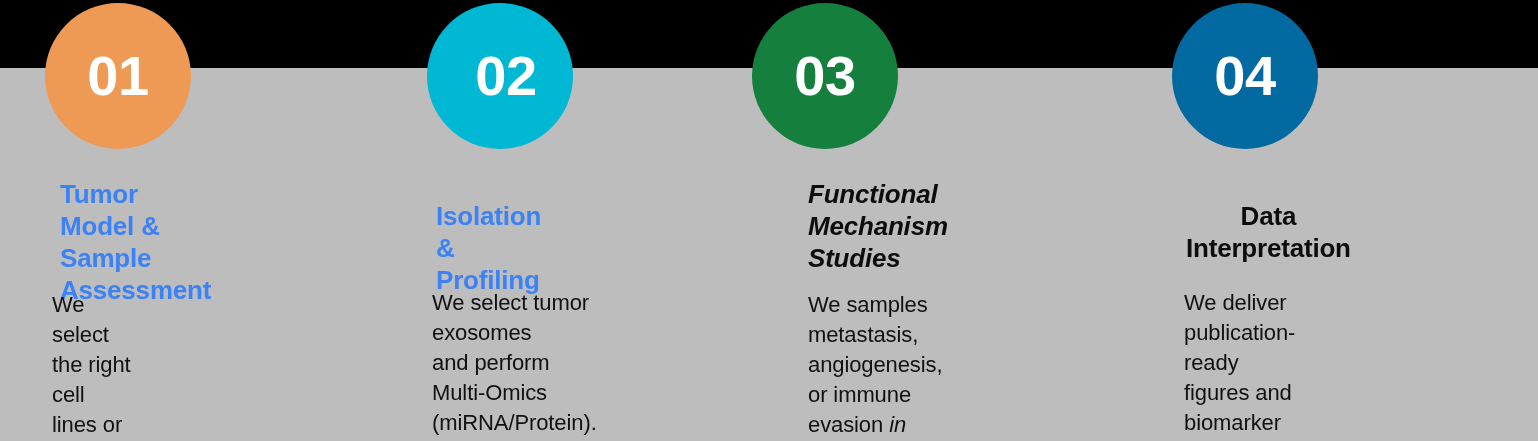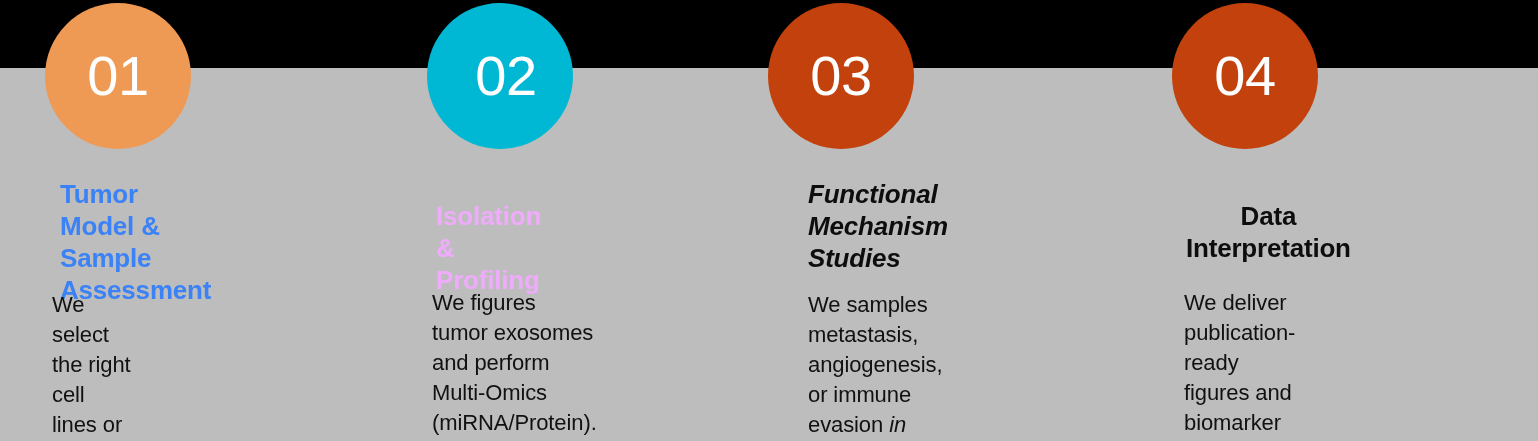--- a/index.html
+++ b/index.html
@@ -40,21 +40,21 @@
     width: 146px;
     height: 146px;
     border-radius: 50%;
     display: flex;
     align-items: center;
     justify-content: center;
   }
   .badge-num {
     color: #ffffff;
     font-size: 56px;
-    font-weight: normal;
+    font-weight: bold;
     line-height: 1;
     letter-spacing: -0.5px;
     font-family: "Liberation Sans", sans-serif;
   }
   .step-title {
     position: absolute;
     color: #0d0d0d;
     font-size: 26px;
     font-weight: bold;
     line-height: 32px;
@@ -92,37 +92,37 @@
         <div class="step-title" style="left: 60px; top: 178px; color: #3b82f6;">Tumor Model &amp;
 Sample Assessment</div>
         <div class="step-body" style="left: 52px; top: 290px;"><span>We select the right cell
 lines or clinical samples
 for your cancer type.</span></div>
       </div>
       <div class="step">
         <div class="badge" style="left: 427px; background: rgb(0, 184, 212);">
           <span class="badge-num" style="color: rgb(255, 255, 255); margin-left: 12px;">02</span>
         </div>
-        <div class="step-title" style="left: 436px; top: 200px; color: #f0abfc;">Isolation &amp; Profiling</div>
-        <div class="step-body" style="left: 432px; top: 288px;"><span>We figures tumor exosomes
+        <div class="step-title" style="left: 436px; top: 200px; color: #3b82f6;">Isolation &amp; Profiling</div>
+        <div class="step-body" style="left: 432px; top: 288px;"><span>We select tumor exosomes
 and perform Multi-Omics
 (miRNA/Protein).</span></div>
       </div>
       <div class="step">
-        <div class="badge" style="left: 768px; background: #c2410c;">
+        <div class="badge" style="left: 752px; background: #15803d;">
           <span class="badge-num" style="color: rgb(255, 255, 255);">03</span>
         </div>
         <div class="step-title" style="left: 808px; top: 178px; color: rgb(13, 13, 13); font-style: italic;">Functional
 Mechanism Studies</div>
         <div class="step-body" style="left: 808px; top: 290px;"><span>We samples metastasis,
 angiogenesis, or immune
 evasion </span><span class="em">in vitro/in vivo</span></div>
       </div>
       <div class="step">
-        <div class="badge" style="left: 1172px; background: #c2410c;">
+        <div class="badge" style="left: 1172px; background: #0369a1;">
           <span class="badge-num" style="color: rgb(255, 255, 255);">04</span>
         </div>
         <div class="step-title" style="left: 1186px; top: 200px; color: rgb(13, 13, 13); text-align: center;">Data Interpretation</div>
         <div class="step-body" style="left: 1184px; top: 288px;"><span>We deliver publication-
 ready figures and
 biomarker candidates.</span></div>
       </div>
     </div>
 
 </div>

